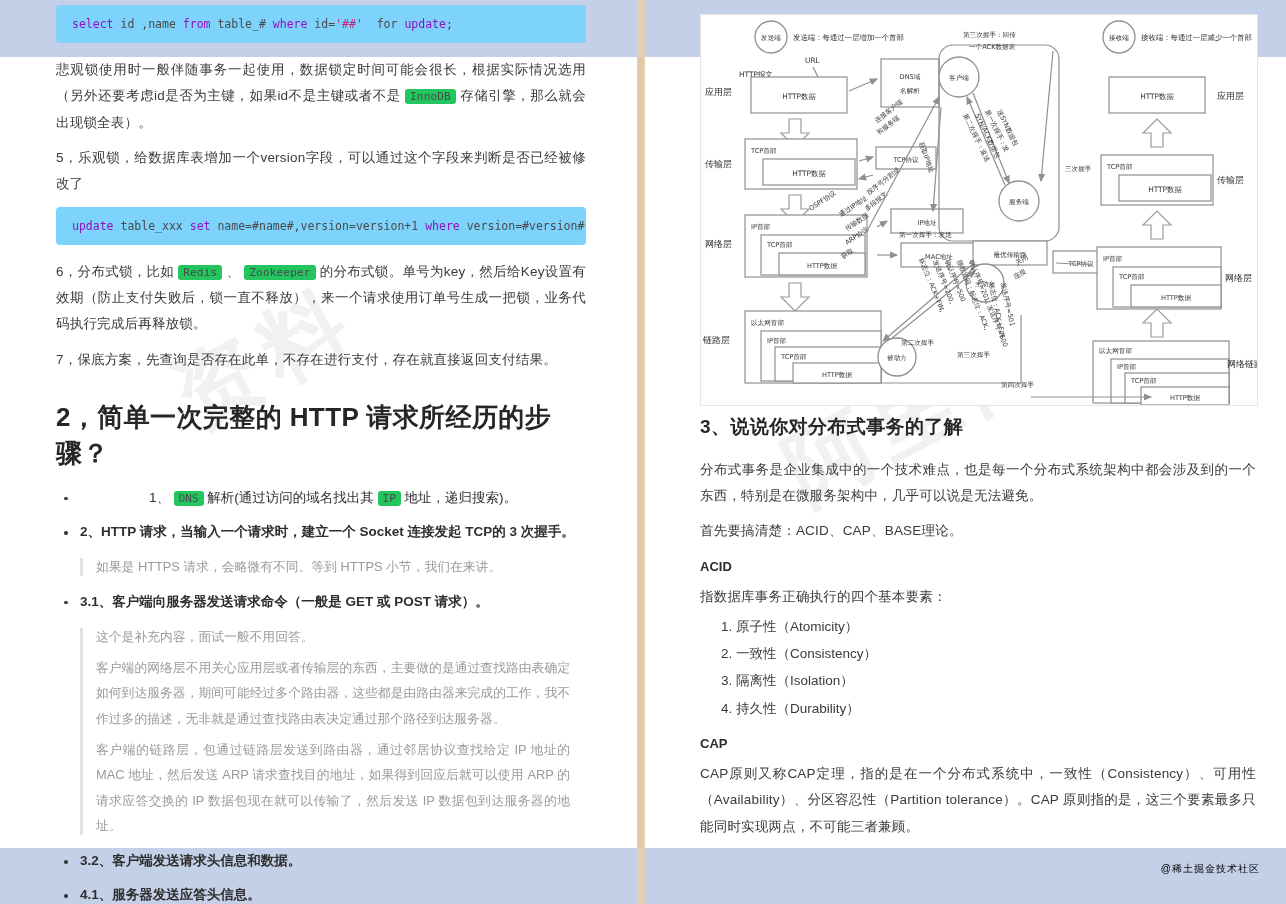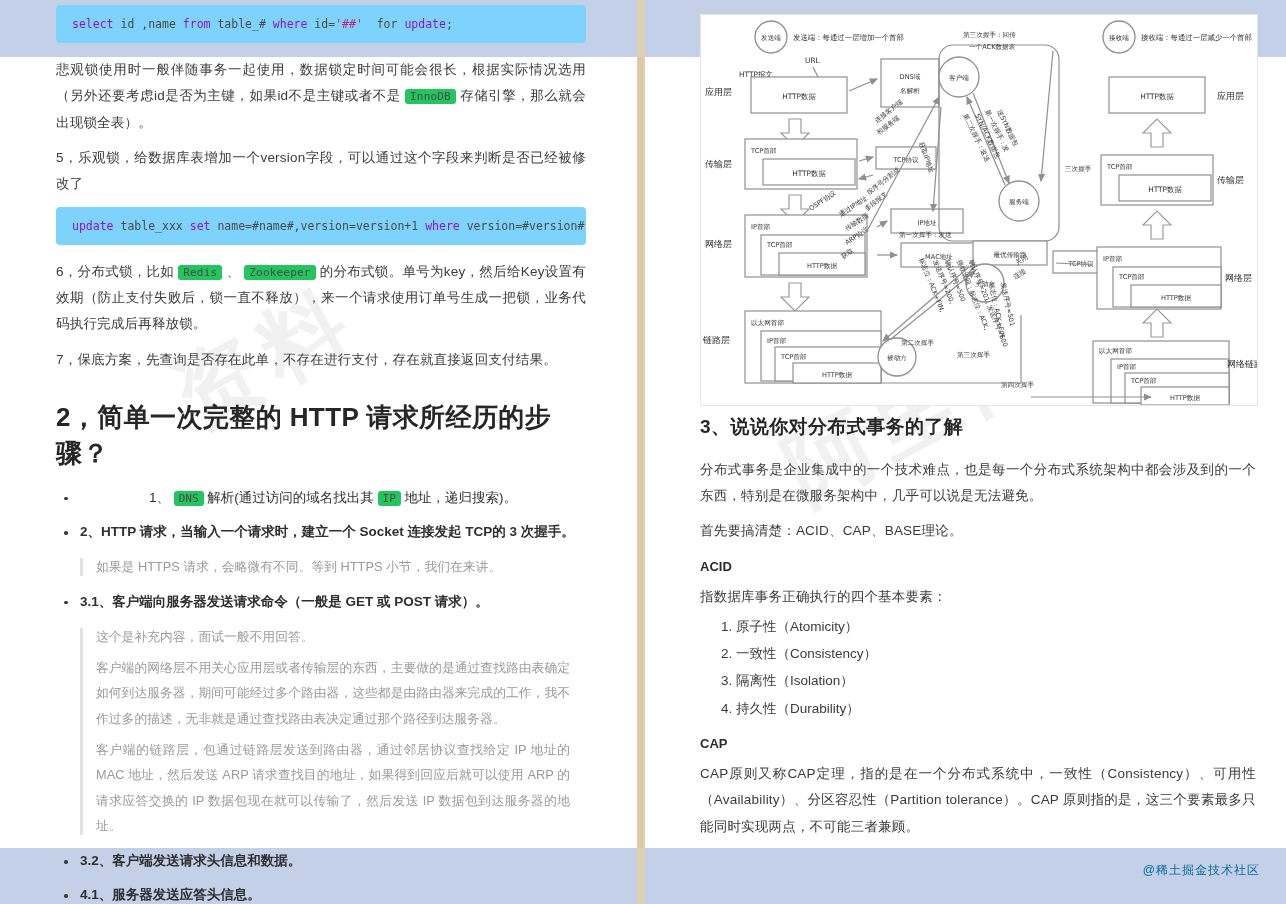--- a/index.html
+++ b/index.html
@@ -22,22 +22,22 @@
   .page.right{left:645px;width:641px;}
 
   
   .wm{position:absolute;color:#f1f1f1;font-size:86px;font-weight:700;
       letter-spacing:10px;pointer-events:none;user-select:none;
       font-family:"DejaVu Sans",sans-serif;}
   .wm.w1{left:170px;top:300px;transform:rotate(-28deg);}
   .wm.w2{left:770px;top:330px;transform:rotate(-28deg);}
   .wm.w3{left:900px;top:130px;transform:rotate(-28deg);font-size:70px;color:#f4f4f4;}
 
-  .footer-credit{position:absolute;right:26px;top:862px;font-size:12px;
-     color:#0369a1;letter-spacing:1px;}
+  .footer-credit{position:absolute;right:26px;top:862px;font-size:10px;
+     color:#000000;letter-spacing:1px;}
 
   
   .col{position:absolute;}
   .col.left{left:56px;top:5px;width:530px;}
   .col.right{left:700px;top:12px;width:556px;}
 
   
   .para{font-size:13.5px;line-height:1.95;color:#3b3b3b;margin:0 0 9px 0;
         text-align:justify;letter-spacing:.2px;}
   .para.tight{margin-bottom:4px;}

